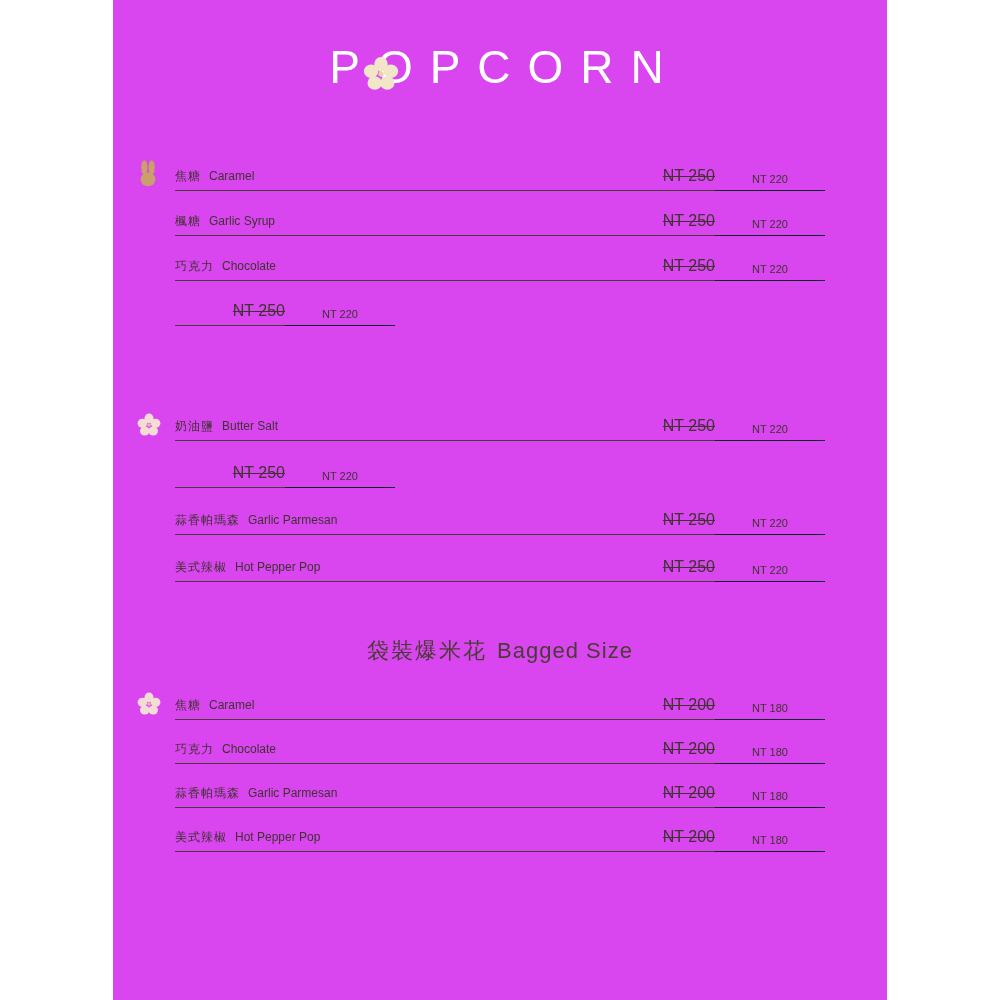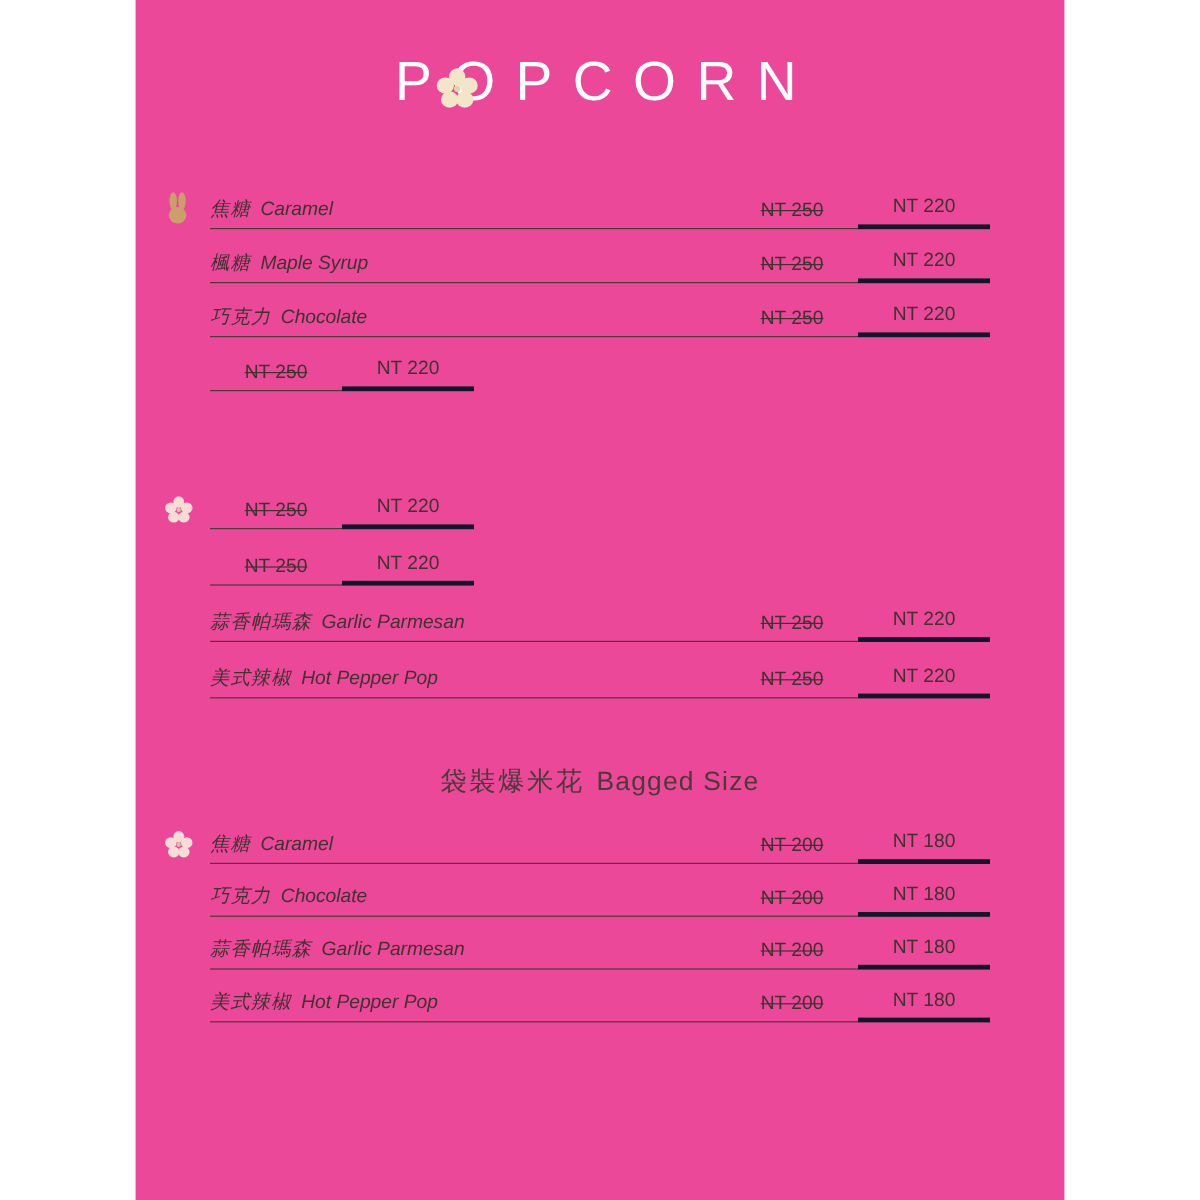--- a/index.html
+++ b/index.html
@@ -12,21 +12,21 @@
     background: #ffffff;
     font-family: "Liberation Sans", sans-serif;
     overflow: hidden;
   }
   #menu-card {
     position: absolute;
     left: 113px;
     top: 0px;
     width: 774px;
     height: 1000px;
-    background: #ec4899;
+    background: #d946ef;
     box-sizing: border-box;
   }
   
   .title-row {
     margin-top: 40px;
     text-align: center;
     height: 62px;
     position: relative;
   }
   .brand-title {
@@ -72,48 +72,47 @@
   .row {
     display: flex;
     align-items: flex-end;
     height: 45px;
     position: relative;
   }
   .name-cell {
     flex: 1 1 auto;
     border-bottom: 1px solid #4b3b38;
     padding-bottom: 5px;
-    font-size: 16px;
+    font-size: 12px;
     color: #3f3330;
     white-space: nowrap;
-    font-style: italic;
   }
   .name-cell .zh {
     letter-spacing: 1px;
   }
   .name-cell .en {
     margin-left: 8px;
   }
   .old-cell {
     width: 110px;
     border-bottom: 1px solid #4b3b38;
     padding-bottom: 5px;
-    text-align: center;
+    text-align: right;
     font-size: 16px;
     color: #3f3330;
   }
   .old-cell span {
     text-decoration: line-through;
   }
   .new-cell {
     width: 110px;
-    border-bottom: 4px solid #0f172a;
+    border-bottom: 1px solid #0f172a;
     padding-bottom: 5px;
     text-align: center;
-    font-size: 16px;
+    font-size: 11px;
     color: #3f3330;
   }
   
   .marker {
     position: absolute;
     left: -38px;
     bottom: 4px;
     width: 26px;
     height: 30px;
   }
@@ -165,21 +164,21 @@
         </svg>
         <div class="name-cell">
           <span class="zh">焦糖</span><span class="en">Caramel</span>
         </div>
         <div class="old-cell"><span>NT 250</span></div>
         <div class="new-cell">NT 220</div>
       </div>
 
       <div class="row">
         <div class="name-cell">
-          <span class="zh">楓糖</span><span class="en">Maple Syrup</span>
+          <span class="zh">楓糖</span><span class="en">Garlic Syrup</span>
         </div>
         <div class="old-cell"><span>NT 250</span></div>
         <div class="new-cell">NT 220</div>
       </div>
 
       <div class="row">
         <div class="name-cell">
           <span class="zh">巧克力</span><span class="en">Chocolate</span>
         </div>
         <div class="old-cell"><span>NT 250</span></div>
@@ -201,20 +200,23 @@
         <svg class="marker flower-mark" viewBox="0 0 40 40">
           <g fill="#f5ddd6">
             <ellipse cx="20" cy="9" rx="7.5" ry="8"></ellipse>
             <ellipse cx="31" cy="17" rx="8" ry="7.5"></ellipse>
             <ellipse cx="27" cy="30" rx="8" ry="7.5"></ellipse>
             <ellipse cx="13" cy="30" rx="8" ry="7.5"></ellipse>
             <ellipse cx="9" cy="17" rx="8" ry="7.5"></ellipse>
           </g>
           <circle cx="20" cy="20" r="3" fill="#e4bcb3"></circle>
         </svg>
+        <div class="name-cell">
+          <span class="zh">奶油鹽</span><span class="en">Butter Salt</span>
+        </div>
         <div class="old-cell"><span>NT 250</span></div>
         <div class="new-cell">NT 220</div>
       </div>
 
       <div class="row">
         <div class="old-cell"><span>NT 250</span></div>
         <div class="new-cell">NT 220</div>
       </div>
 
       <div class="row">

